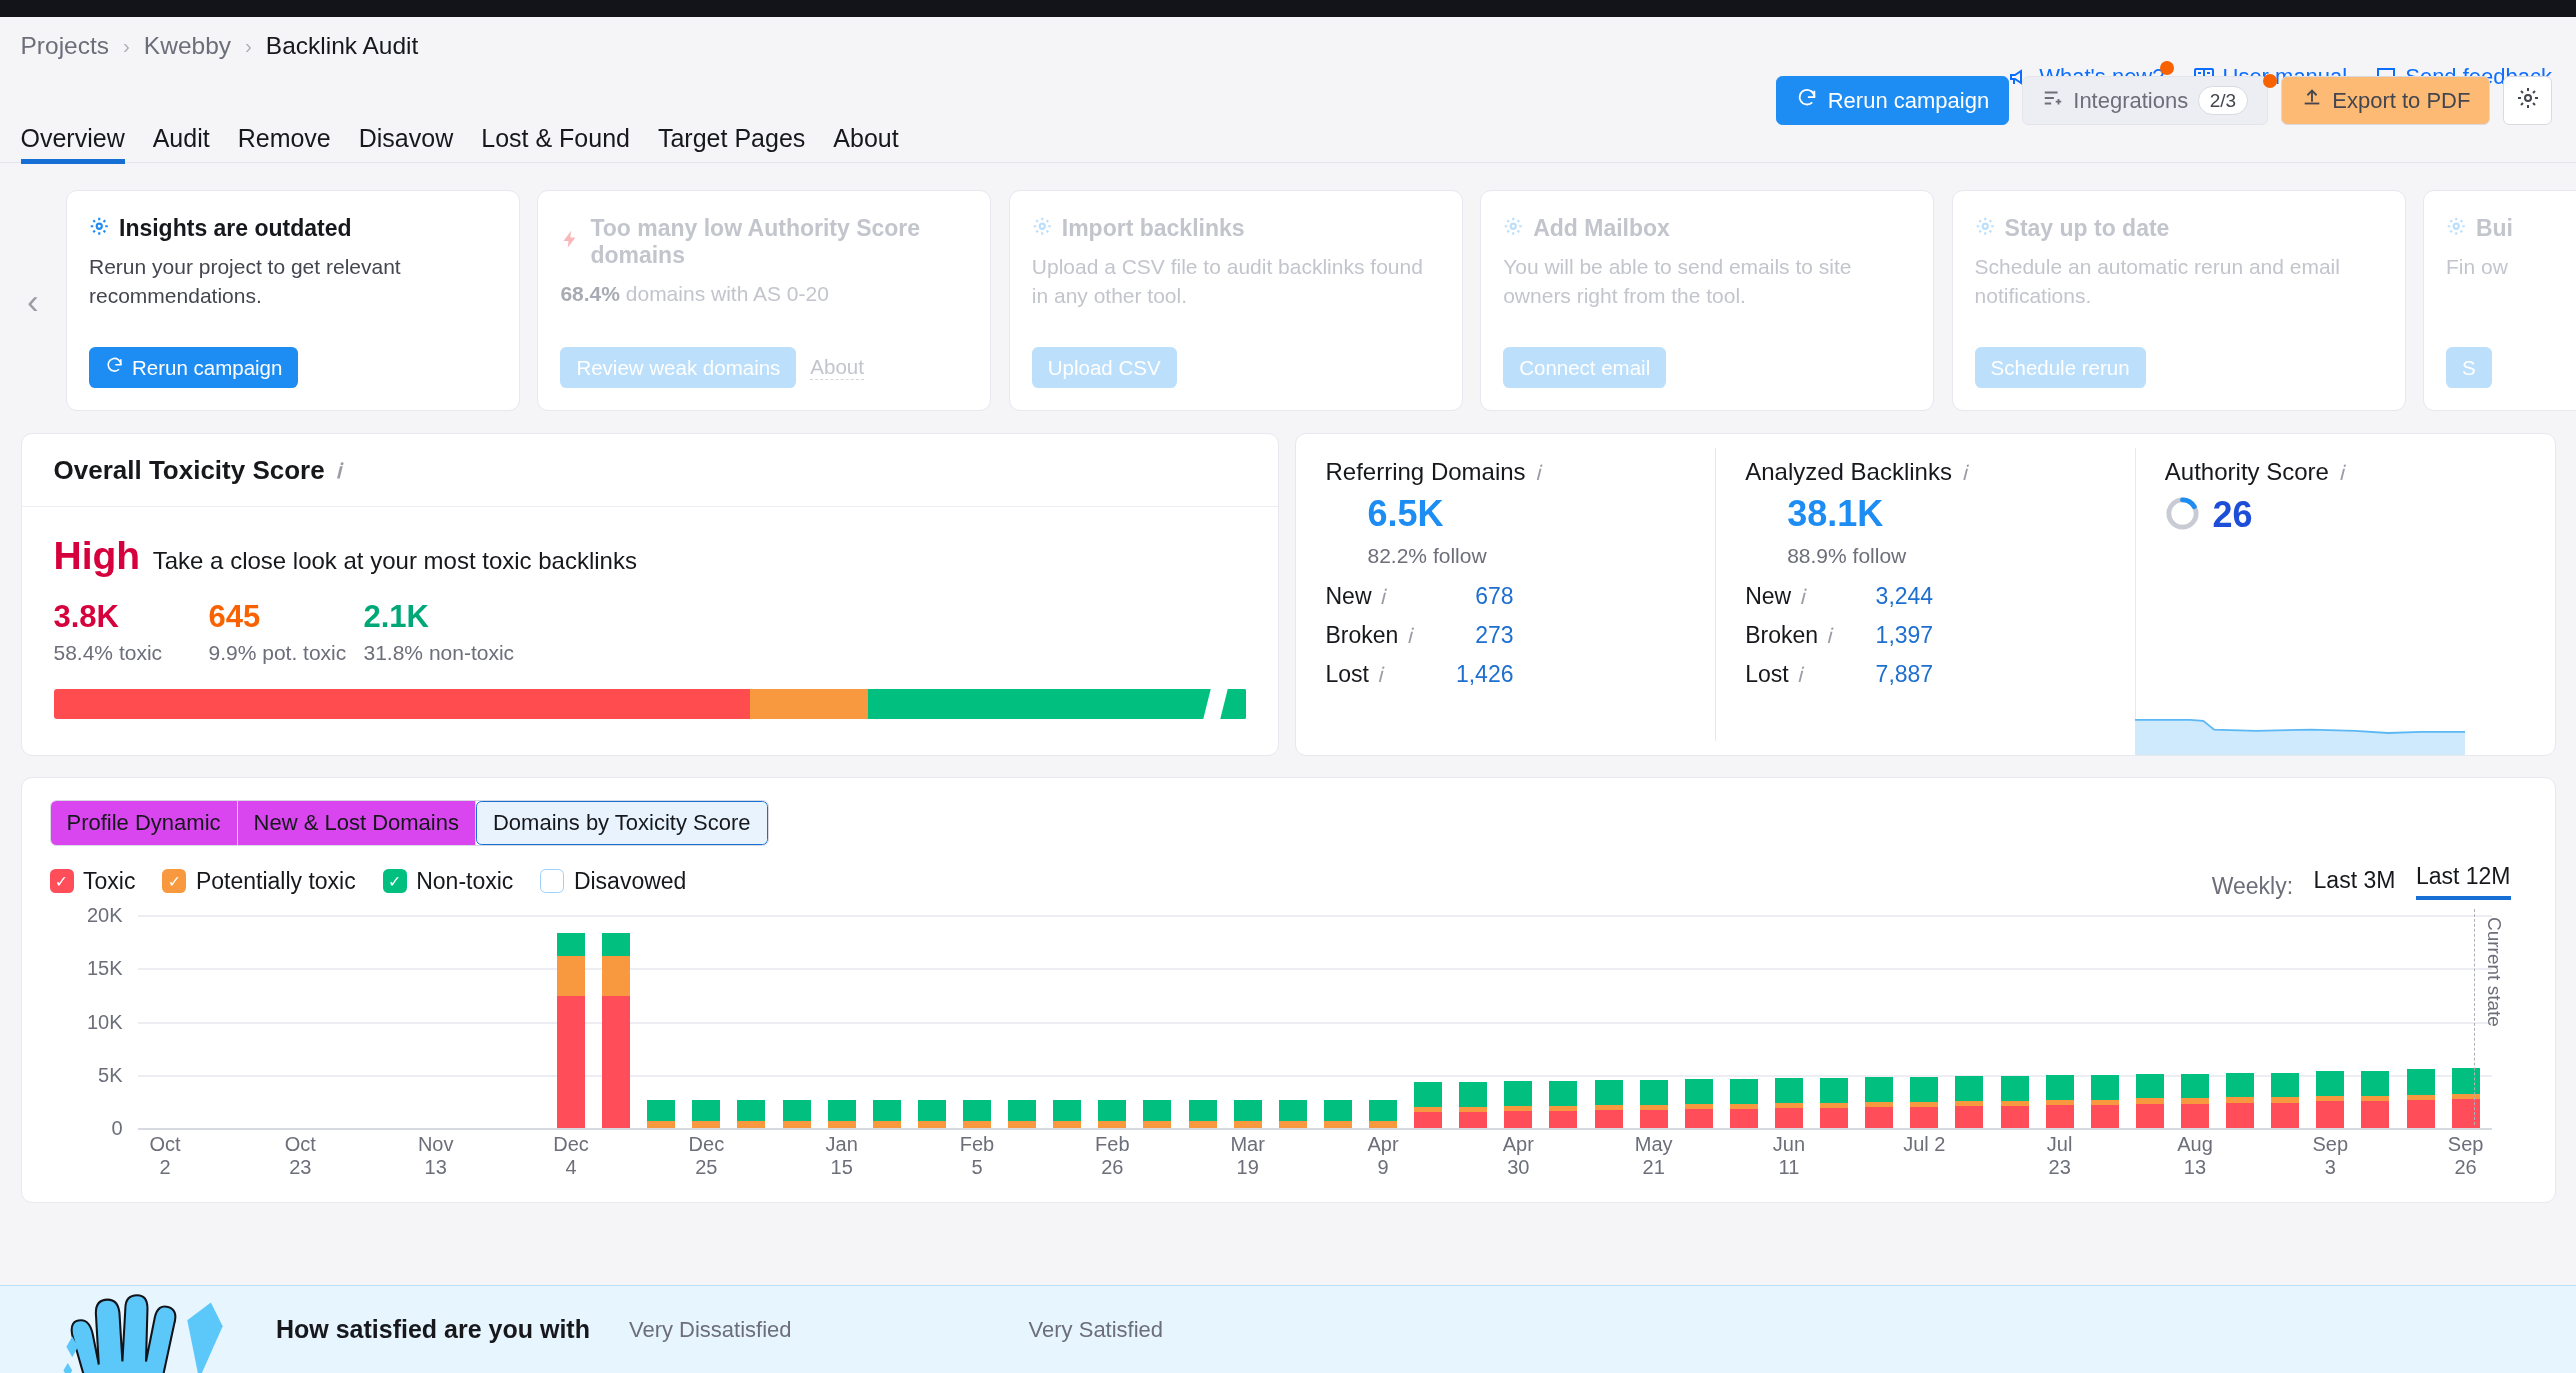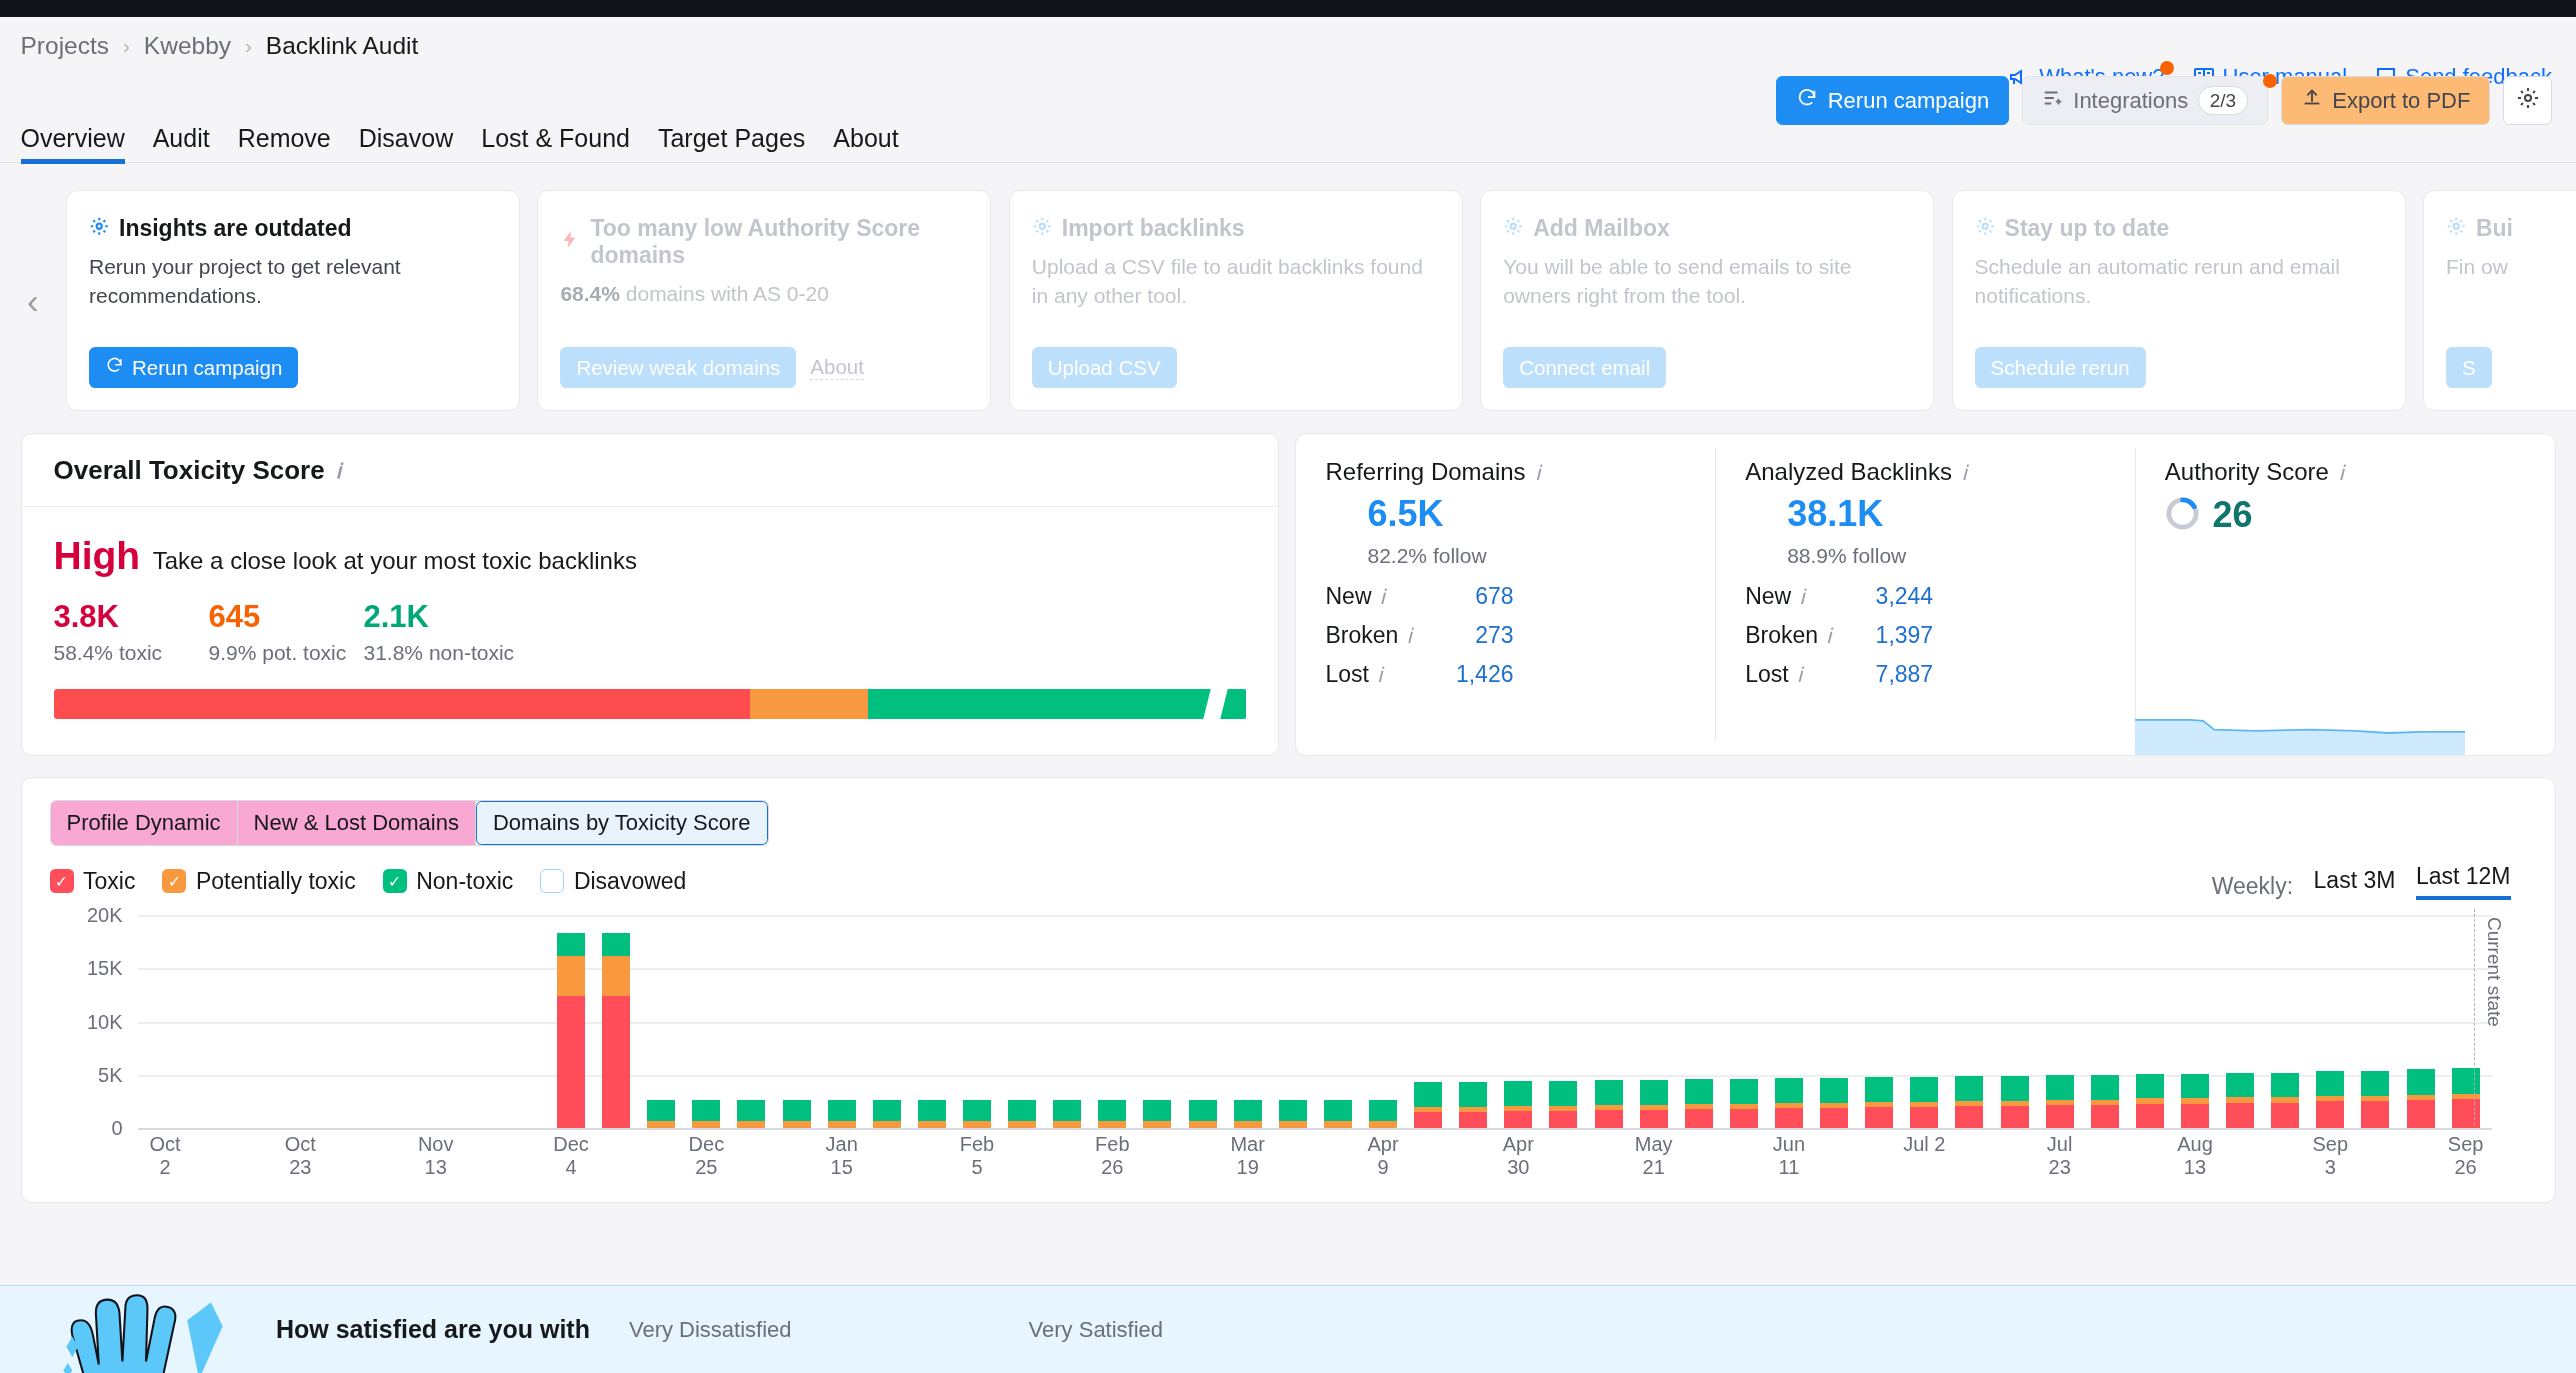--- a/index.html
+++ b/index.html
@@ -111,32 +111,32 @@
   }
   .metric-title { display: flex; align-items: center; gap: 9.5px; font-size: 24px; color: #16181c; }
   .metric-main { display: flex; align-items: baseline; gap: 9.5px; margin-top: 6.3px; flex-direction: column; }
   .metric-main .v { font-size: 36px; font-weight: bold; color: #1d8cf3; }
   .metric-main .s { font-size: 21px; color: #6c6e79; margin-left: 42px; }
   .metric-rows { margin-top: 14px; }
   .metric-row { display: flex; align-items: center; font-size: 23px; color: #16181c; margin-bottom: 11px; }
   .metric-row .lbl { width: 93px; display:flex; align-items:center; gap:8px;}
   .metric-row .val { color: #1d6fd0; width: 95px; text-align: right; }
   .as-donut { display:flex; align-items:center; gap:12.6px; margin-top: 8px;}
-  .as-val { font-size: 36px; font-weight: bold; color: #0f766e; }
+  .as-val { font-size: 36px; font-weight: bold; color: #1d4ed8; }
   .as-spark { position: absolute; left: 0; right: 6.3px; bottom: 0; height: 44px; }
 
   .info-i {
     font-family: "Liberation Serif", serif; font-style: italic;
     color: #9b9da6; font-size: 21px; cursor: pointer;
   }
 
   
   .chart-panel { margin: 20.5px 20.5px 0 20.5px; background:#fff; border:0.8px solid #e6e8ee; border-radius: 11px; padding: 22px 28px 0 28px; height: 426px; position: relative;}
   .seg-tabs { display: inline-flex; border: 0.8px solid #d8dae2; border-radius: 6.3px; overflow: hidden; }
-  .seg { padding: 0 16px; height: 44px; display: flex; align-items: center; font-size: 22px; color: #16181c; background: #f9a8d4; cursor: pointer; border-right: 0.8px solid #d8dae2;}
+  .seg { padding: 0 16px; height: 44px; display: flex; align-items: center; font-size: 22px; color: #16181c; background: #d946ef; cursor: pointer; border-right: 0.8px solid #d8dae2;}
   .seg:last-child { border-right: none; }
   .seg.active { background: #e8f3fd; border: 1.6px solid #156fd4; border-radius: 5.5px; }
 
   .legend { display: flex; align-items: center; gap: 27px; margin-top: 22px; }
   .lg { display: flex; align-items: center; gap: 9.5px; font-size: 23px; color: #16181c; cursor: pointer;}
   .cbx { width: 24px; height: 24px; border-radius: 5.5px; display: flex; align-items: center; justify-content: center; color: #fff; font-size: 16px; }
   .cbx.empty { border: 1.6px solid #9fd2fa; background: #fff; }
 
   .weekly { position: absolute; right: 44px; top: 85px; display: flex; align-items: flex-end; gap: 20.5px; font-size: 23px; }
   .weekly .w-lbl { color: #6c6e79; }

